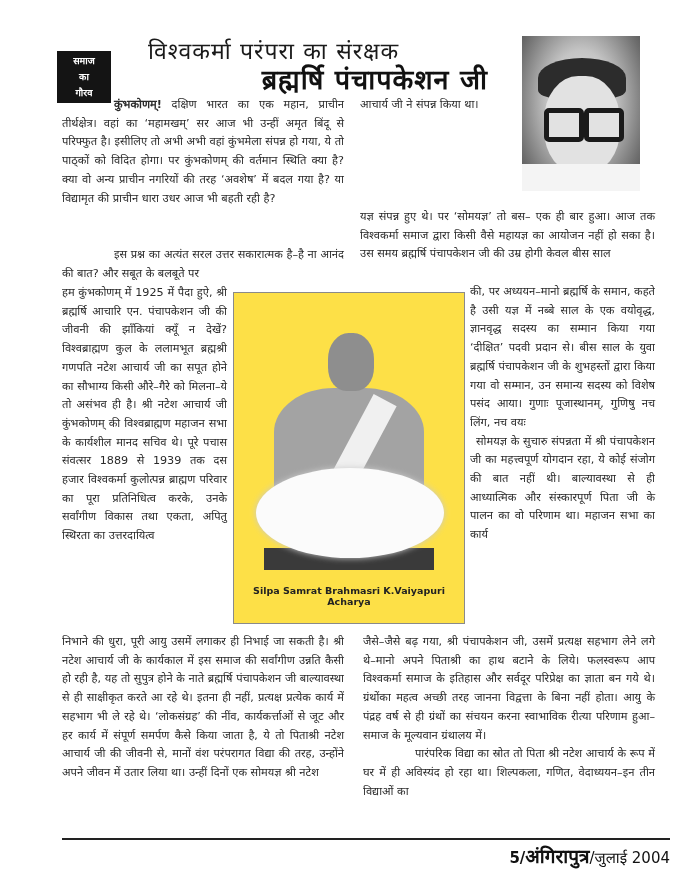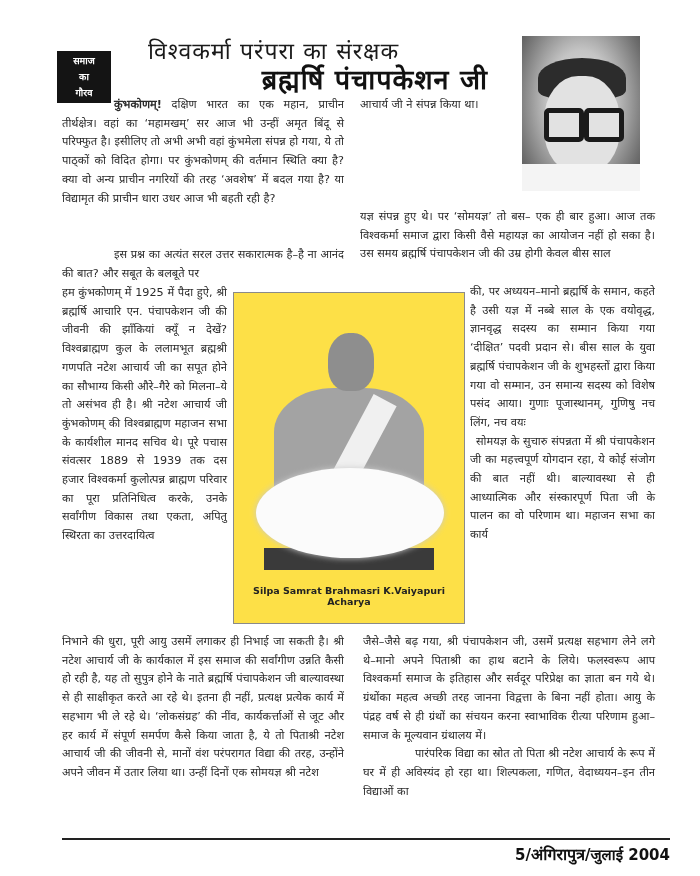--- a/index.html
+++ b/index.html
@@ -46,22 +46,22 @@
   .pm-cloth { position:absolute; left:22px; top:175px; width:188px; height:90px; border-radius:50%; background:#fbfbfb; box-shadow: 0 0 6px #ccc; }
   .pm-sash { position:absolute; left:110px; top:100px; width:26px; height:120px; background:#f0f0f0; transform: rotate(28deg); }
   .pm-bench { position:absolute; left:30px; top:255px; width:170px; height:22px; background:#3a3a3a; }
   .caption {
     position: absolute; left: 0; top: 292px; width: 100%; text-align: center;
     font-size: 9.5px; font-weight: bold; color: #222; font-family: "DejaVu Sans", sans-serif;
   }
 
   .rule { position: absolute; left: 62px; top: 838px; width: 608px; height: 2px; background: #222; }
   .footer { position: absolute; right: 30px; top: 843px; font-size: 15px; font-weight: bold; color: #111; }
-  .footer .mag { font-size: 16px; }
-  .footer .month { font-weight: bold; }
+  .footer .mag { font-size: 19px; }
+  .footer .month { font-weight: normal; }
 </style>
 </head>
 <body>
 
 <div class="badge">
   <span>समाज</span>
   <span>का</span>
   <span>गौरव</span>
 </div>
 

